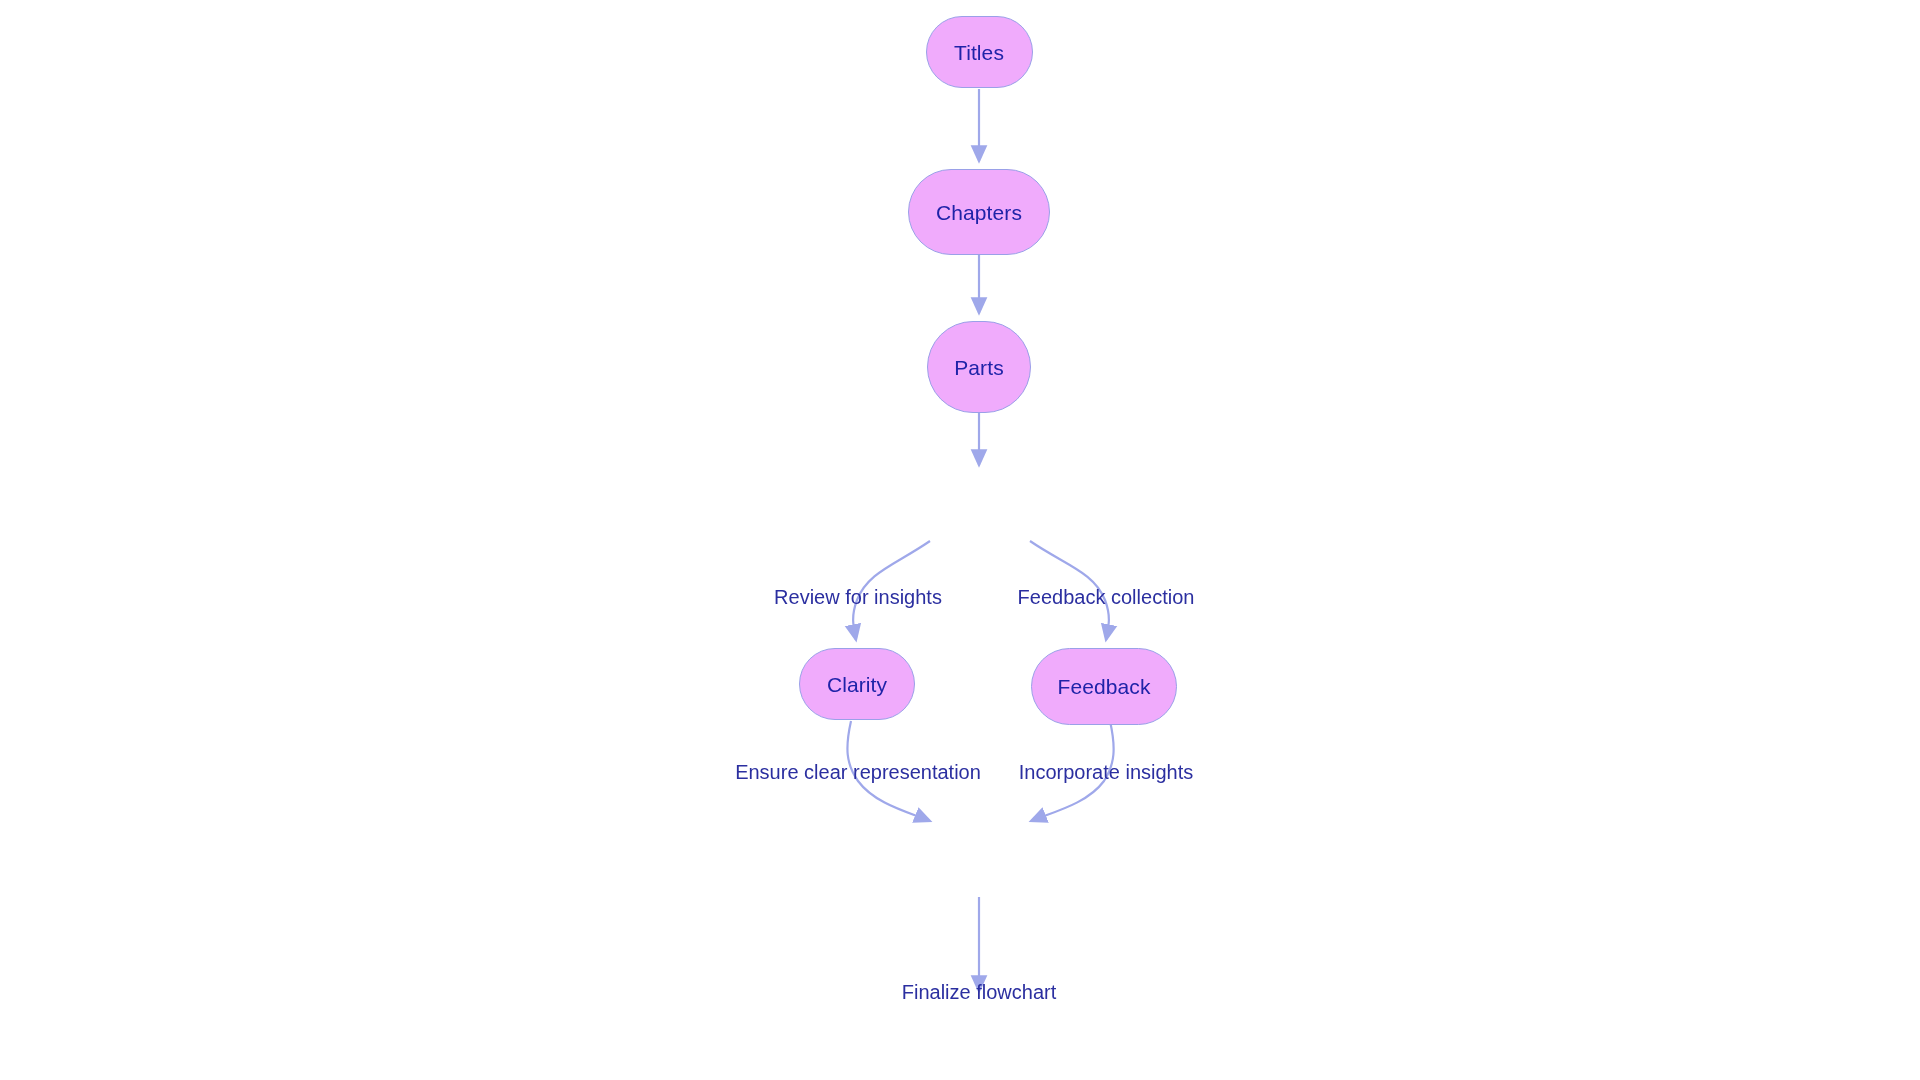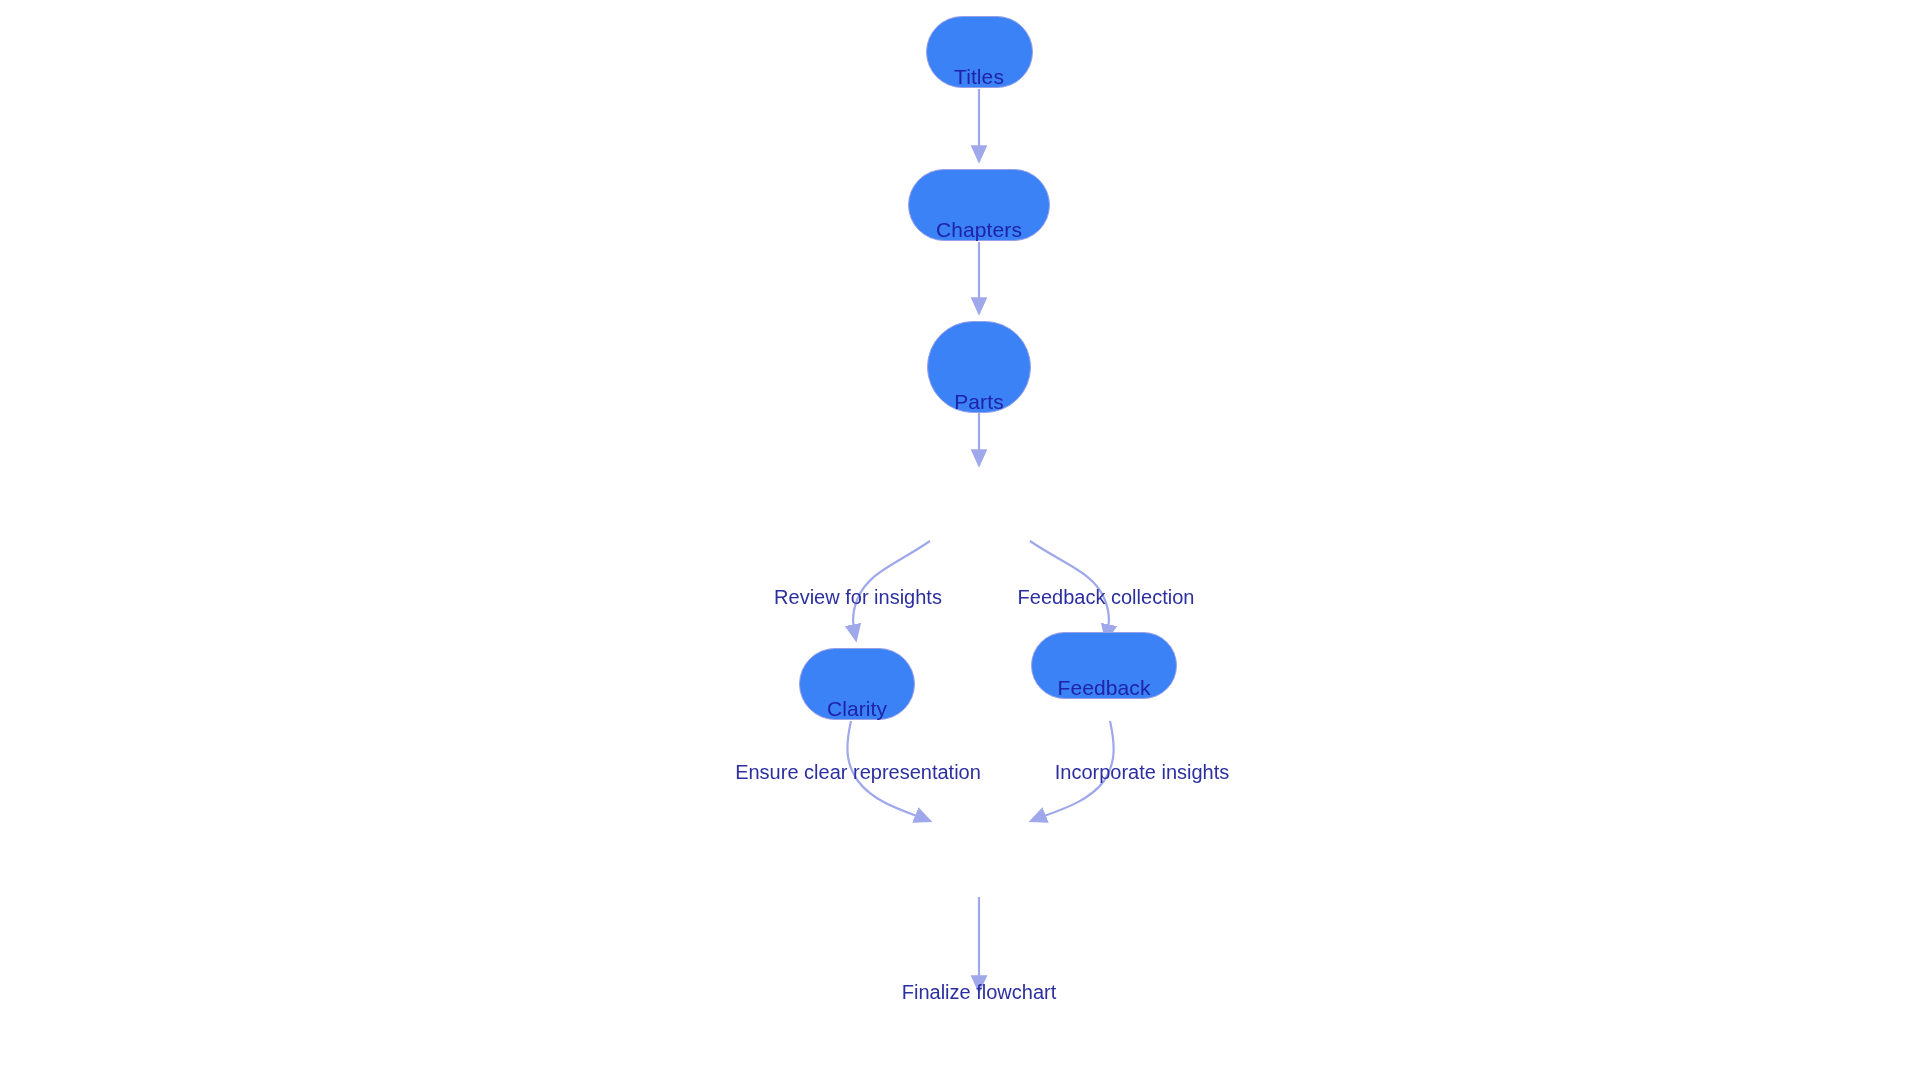--- a/index.html
+++ b/index.html
@@ -20,24 +20,24 @@
   #edge-layer {
     position: absolute;
     top: 0;
     left: 0;
     width: 1920px;
     height: 1080px;
   }
   .node {
     position: absolute;
     display: flex;
-    align-items: flex-end;
+    align-items: center;
     justify-content: center;
     box-sizing: border-box;
-    background: #3b82f6;
+    background: #f0abfc;
     border: 1.2px solid #9aa0e8;
     border-radius: 999px;
     color: #1f23a8;
     font-family: "Liberation Sans", sans-serif;
     font-size: 21px;
     line-height: 1;
     white-space: nowrap;
     letter-spacing: 0.1px;
   }
   .node-label {
@@ -79,32 +79,32 @@
     <path d="M 851 721 C 845 748, 846 764, 858 781 C 875 804, 908 812, 930 821" stroke="#9fa8ea" stroke-width="2.2" fill="none" marker-end="url(#arrowhead)"></path>
 
     <path d="M 1110 721 C 1116 748, 1115 764, 1104 781 C 1087 804, 1053 812, 1031 821" stroke="#9fa8ea" stroke-width="2.2" fill="none" marker-end="url(#arrowhead)"></path>
 
     <path d="M 979 897 L 979 991" stroke="#9fa8ea" stroke-width="2.2" fill="none" marker-end="url(#arrowhead)"></path>
   </svg>
 
   <div class="node" id="node-titles" style="left: 925.5px; top: 16px; width: 107px; height: 72px;">
     <span class="node-label">Titles</span>
   </div>
-  <div class="node" id="node-chapters" style="left: 908px; top: 169px; width: 142px; height: 72px;">
+  <div class="node" id="node-chapters" style="left: 908px; top: 169px; width: 142px; height: 86px;">
     <span class="node-label">Chapters</span>
   </div>
   <div class="node" id="node-parts" style="left: 927px; top: 321px; width: 104px; height: 92px;">
     <span class="node-label">Parts</span>
   </div>
   <div class="node" id="node-clarity" style="left: 799px; top: 648px; width: 116px; height: 72px;">
     <span class="node-label">Clarity</span>
   </div>
-  <div class="node" id="node-feedback" style="left: 1031px; top: 632px; width: 146px; height: 67px;">
+  <div class="node" id="node-feedback" style="left: 1031px; top: 648px; width: 146px; height: 77px;">
     <span class="node-label">Feedback</span>
   </div>
 
   <div class="edge-label" id="edgelabel-e4" style="left: 858px; top: 597px;">Review for insights</div>
   <div class="edge-label" id="edgelabel-e5" style="left: 1106px; top: 597px;">Feedback collection</div>
   <div class="edge-label" id="edgelabel-e6" style="left: 858px; top: 772px;">Ensure clear representation</div>
-  <div class="edge-label" id="edgelabel-e7" style="left: 1106px; top: 772px; margin-left: 36px;">Incorporate insights</div>
+  <div class="edge-label" id="edgelabel-e7" style="left: 1106px; top: 772px;">Incorporate insights</div>
   <div class="edge-label" id="edgelabel-e8" style="left: 979px; top: 992px;">Finalize flowchart</div>
 
 </div>
 
 </body></html>

